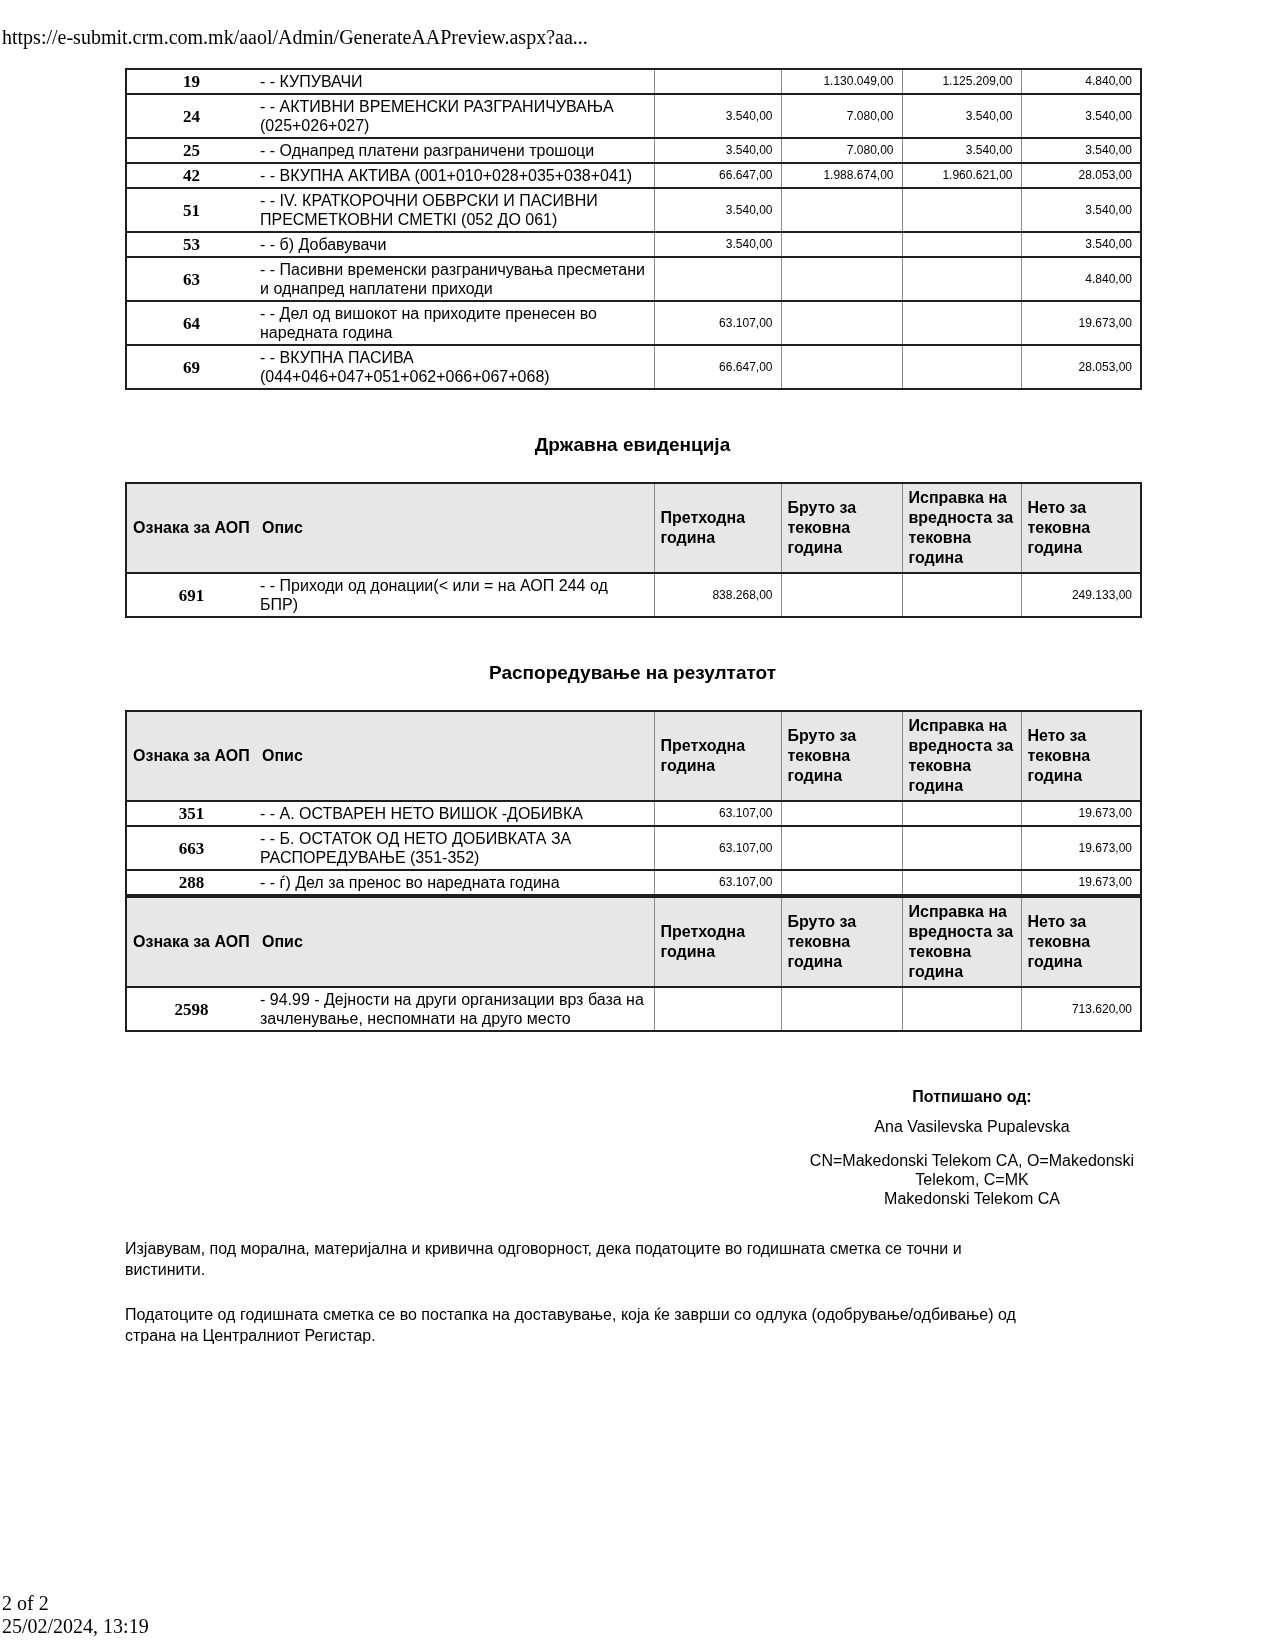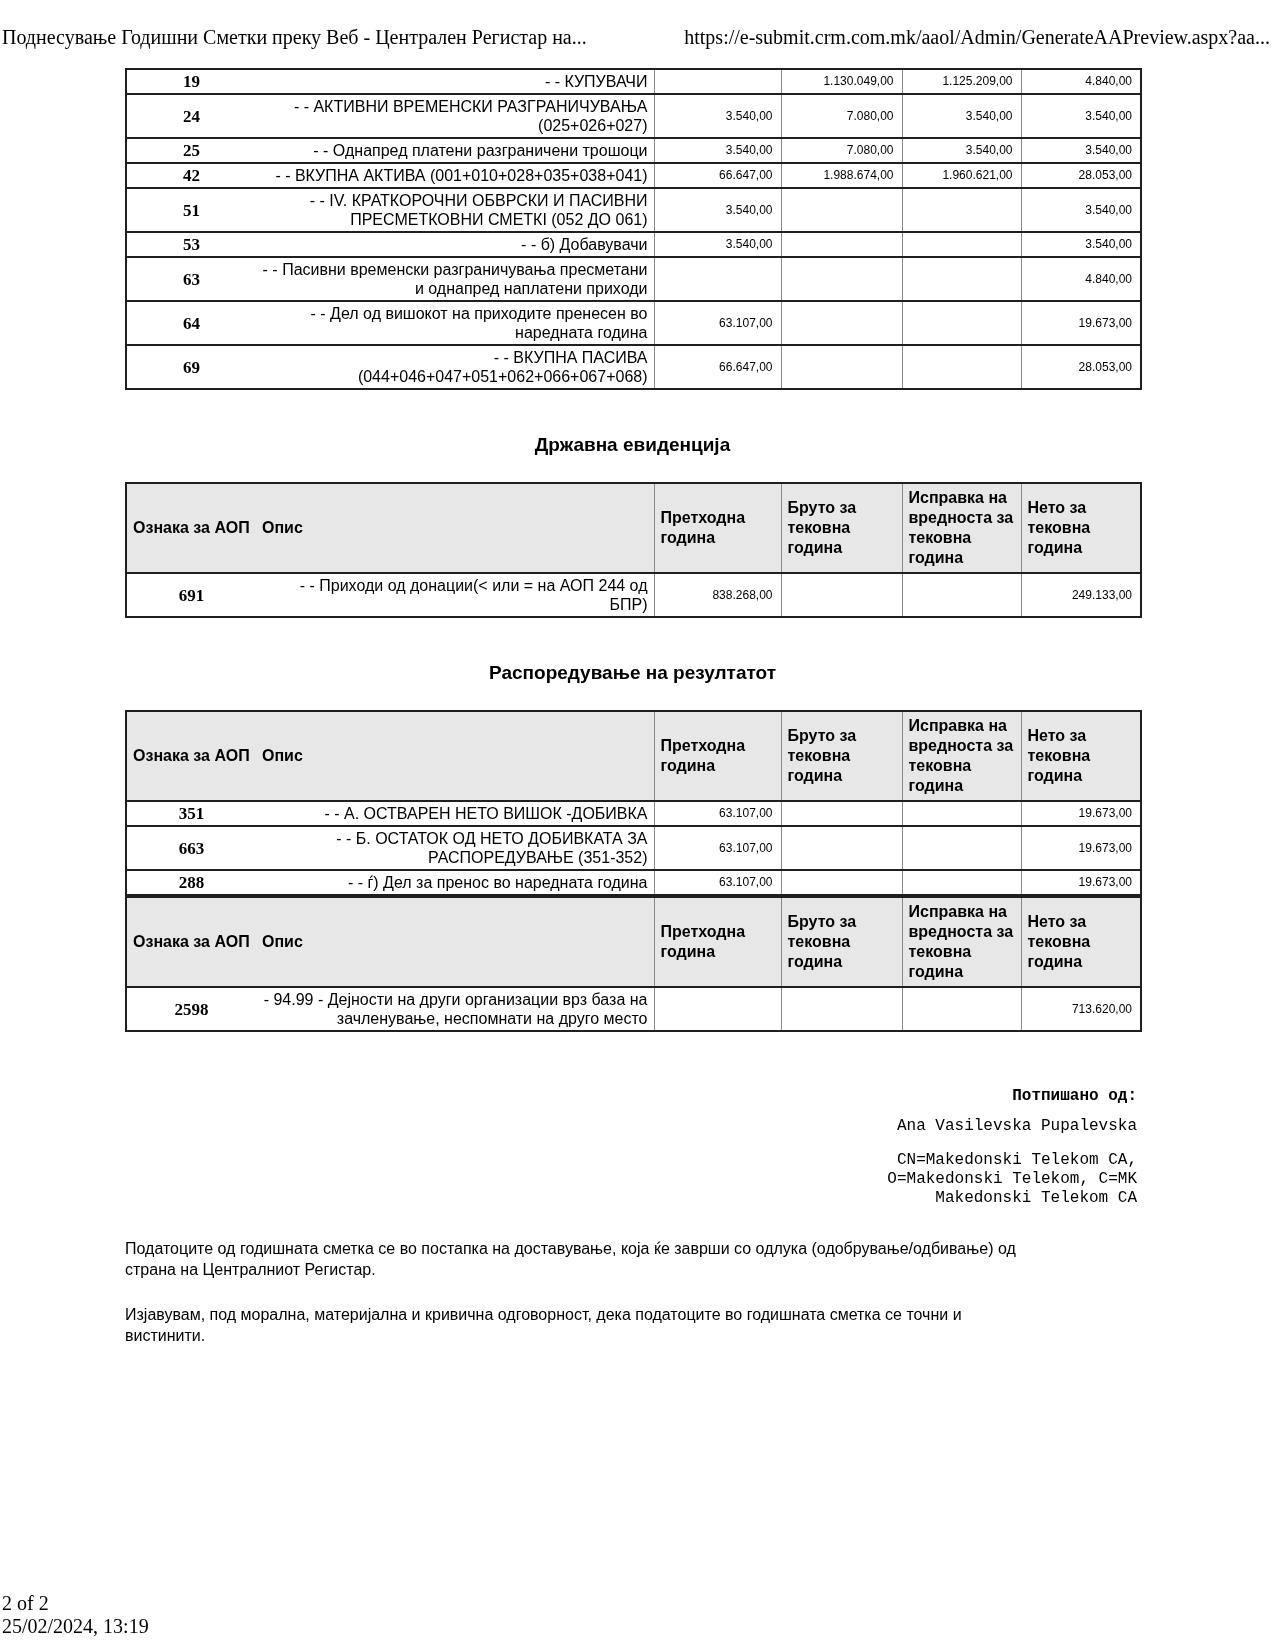--- a/index.html
+++ b/index.html
@@ -22,44 +22,43 @@
     border-collapse:collapse; table-layout:fixed; width:1015px;
     border:2px solid var(--border-dark, #1f1f1f);
   }
   .fin tr { border-top:2px solid var(--border-dark, #1f1f1f); border-bottom:2px solid var(--border-dark, #1f1f1f); }
   .fin td, .fin th { vertical-align:middle; overflow:hidden; }
   .fin .bl { border-left:1px solid var(--border-mid, #8a8a8a); }
   .fin td.aop {
     text-align:center; font-family:"Liberation Serif", serif; font-weight:bold;
     font-size:17px; line-height:19px; padding:2px 4px;
   }
-  .fin td.desc { text-align:right; font-size:16px; line-height:19px; padding:2px 6px 2px 4px; }
+  .fin td.desc { text-align:left; font-size:16px; line-height:19px; padding:2px 6px 2px 4px; }
   .fin td.num  { text-align:right; font-size:12px; line-height:19px; padding:2px 8px; }
   .fin th {
     background:var(--header-bg, #e7e7e7); font-weight:bold; text-align:left;
     font-size:16px; line-height:20px; padding:4px 6px;
     border-bottom:2px solid var(--border-dark, #1f1f1f);
   }
   h2.section {
     font-family:"Liberation Sans", sans-serif; font-weight:bold; font-size:19px;
     text-align:center; margin:44px 0 26px 0;
   }
-  .sig { margin:55px 0 0 682px; width:330px; text-align:right; font-size:16px; line-height:19px;font-family:Liberation Mono, monospace; }
+  .sig { margin:55px 0 0 682px; width:330px; text-align:center; font-size:16px; line-height:19px; }
   .sig-label { font-weight:bold; margin-bottom:11px; }
   .sig-name  { margin-bottom:15px; }
   .decl { margin:30px 0 0 0; width:900px; font-size:16px; line-height:21px; }
   .decl + .decl { margin-top:24px; }
 </style>
 </head>
 <body>
 
 <div class="page">
 
   <div class="phead">
-    <span>Поднесување Годишни Сметки преку Веб - Централен Регистар на...</span>
     <span>https://e-submit.crm.com.mk/aaol/Admin/GenerateAAPreview.aspx?aa...</span>
   </div>
 
   <div class="content">
 
     <table class="fin">
       <colgroup>
         <col style="width:130px">
           <col style="width:398px">
           <col style="width:127px">
@@ -254,22 +253,22 @@
       </tbody>
     </table>
 
     <div class="sig">
       <div class="sig-label">Потпишано од:</div>
       <div class="sig-name">Ana Vasilevska Pupalevska</div>
       <div class="sig-cert">CN=Makedonski Telekom CA, O=Makedonski Telekom, C=MK</div>
       <div class="sig-issuer">Makedonski Telekom CA</div>
     </div>
 
+    <p class="decl">Изјавувам, под морална, материјална и кривична одговорност, дека податоците во годишната сметка се точни и вистинити.</p>
     <p class="decl">Податоците од годишната сметка се во постапка на доставување, која ќе заврши со одлука (одобрување/одбивање) од страна на Централниот Регистар.</p>
-    <p class="decl">Изјавувам, под морална, материјална и кривична одговорност, дека податоците во годишната сметка се точни и вистинити.</p>
 
   </div>
 
   <div class="pfoot">
     <span>2 of 2</span>
     <span>25/02/2024, 13:19</span>
   </div>
 
 </div>
 

